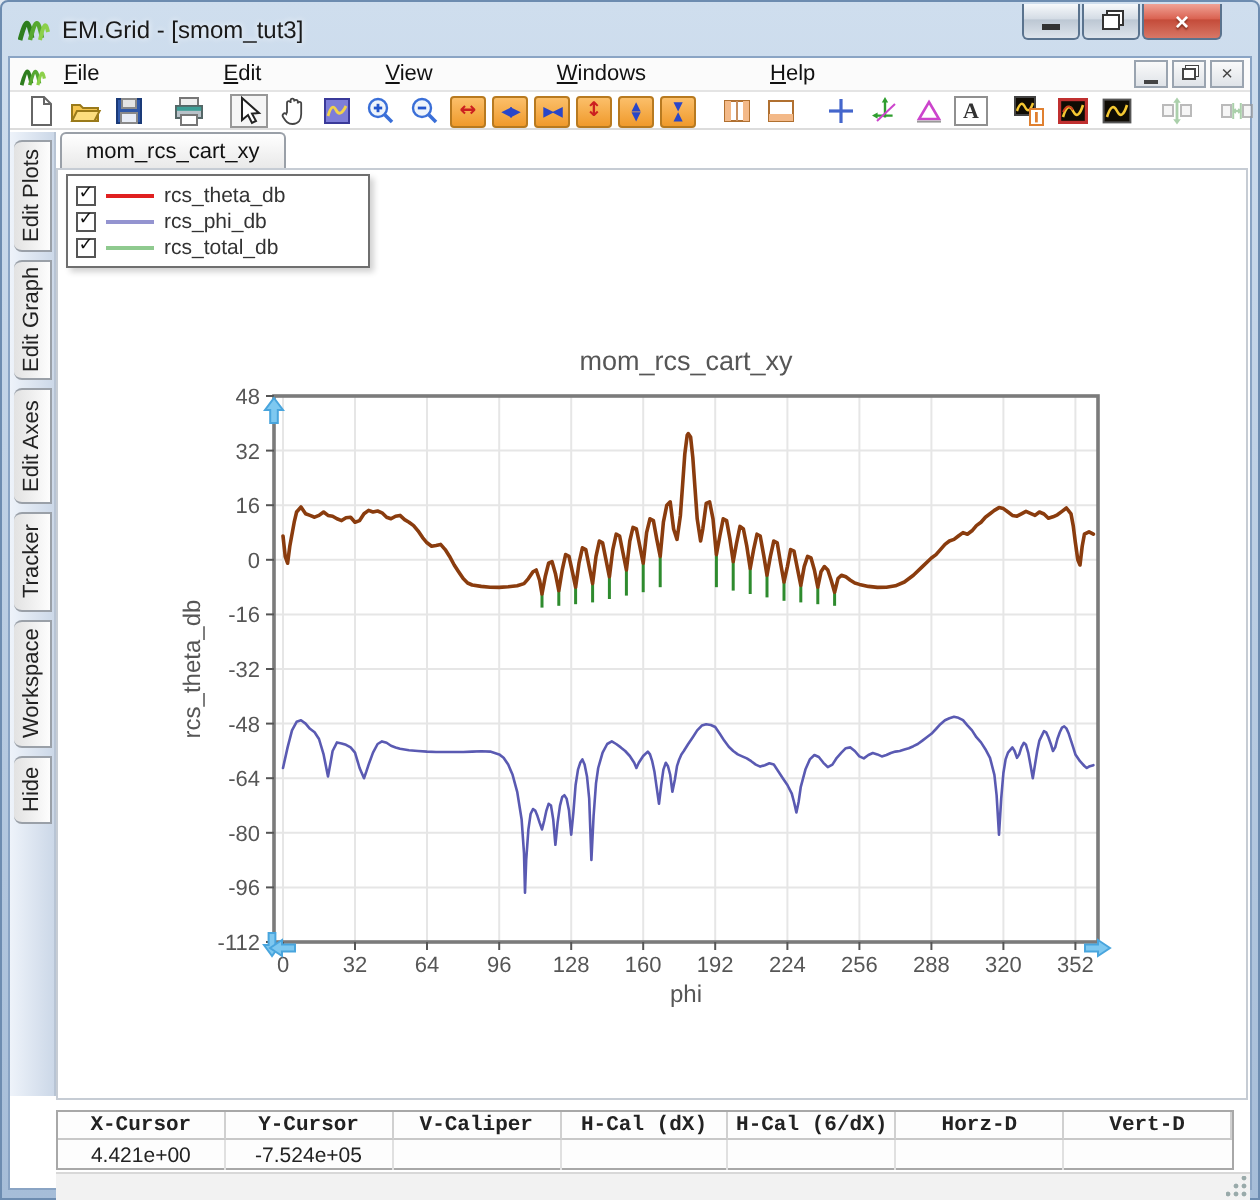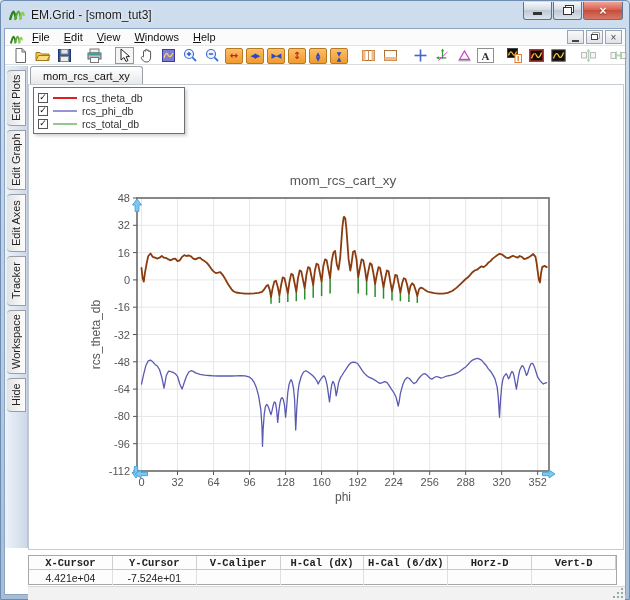--- a/index.html
+++ b/index.html
@@ -1,19 +1,19 @@
 <!DOCTYPE html>
 <html><head>
 <meta charset="utf-8">
 <style>
   html,body{margin:0;padding:0;background:#dfe7f0;}
   *{box-sizing:border-box;}
   #stage{position:relative;width:630px;height:600px;font-family:"Liberation Sans",sans-serif;overflow:hidden;}
   .window{position:absolute;inset:0;background:linear-gradient(#cfdeee,#a6bdd8);border:1px solid #6d8cb0;border-radius:4px 4px 0 0;}
-  .titlebar{position:absolute;left:0;top:0;right:0;height:27px;display:flex;align-items:center;padding-left:8px;}
+  .titlebar{position:absolute;left:0;top:0;right:12px;height:27px;display:flex;align-items:center;padding-left:8px;}
   .title-text{font-size:12px;color:#1a1a1a;margin-left:6px;text-shadow:0 0 3px #fff;}
   .win-buttons{position:absolute;right:6px;top:1px;display:flex;}
   .winbtn{width:29px;height:18px;border:1px solid #5a738e;border-top:none;background:linear-gradient(#f7f9fb,#d3dbe4 45%,#bcc7d3 46%,#dde4ec);display:flex;align-items:center;justify-content:center;border-radius:0 0 3px 3px;margin-left:1px;}
   .winbtn.close{width:40px;background:linear-gradient(#f0a396,#d9604f 45%,#c44b39 46%,#d87766);}
   .glyph-min{width:9px;height:3px;background:#333;margin-top:6px;}
   .glyph-restore{width:9px;height:8px;border:1px solid #333;background:#fff;box-shadow:2px -2px 0 -1px #fff,2px -2px 0 0 #333;}
   .glyph-close{color:#fff;font-size:12px;font-weight:bold;text-shadow:0 1px 1px #803020;}
   .client{position:absolute;left:3px;right:3px;top:27px;bottom:4px;background:#ffffff;border:1px solid #8aa4c4;}
   .menubar{position:absolute;left:0;top:0;right:0;height:17px;background:#fbfbfb;border-bottom:1px solid #e4e4e4;display:flex;align-items:center;padding-left:3px;}
   .menu-item{font-size:11px;color:#111;padding:1px 7px;cursor:default;}
@@ -86,21 +86,21 @@
     </div>
     <div class="client">
       <div class="menubar">
         <span class="applogo small">
           <svg viewBox="0 0 16 15">
               <path d="M1 13 C4 2 5 2 7 12" fill="none" stroke="#2e7d1e" stroke-width="2.4"></path>
               <path d="M6 13 C9 2 10 2 12 12" fill="none" stroke="#56a830" stroke-width="2.2"></path>
               <path d="M11 13 C13 4 14 4 15 9" fill="none" stroke="#8cd04a" stroke-width="2"></path>
             </svg>
         </span>
-        <span id="menu-items" style="display:flex;">
+        <span id="menu-items" style="display:flex;gap:48px;">
             <span class="menu-item"><u>F</u>ile</span>
             <span class="menu-item"><u>E</u>dit</span>
             <span class="menu-item"><u>V</u>iew</span>
             <span class="menu-item"><u>W</u>indows</span>
             <span class="menu-item"><u>H</u>elp</span>
           </span>
         <div class="mdi-buttons">
           <div class="mdibtn">
               <span class="g-min"></span>
             </div>
@@ -406,22 +406,22 @@
                 </svg></div>
           </div>
           <div class="cursor-table" id="cursor-table">
               <div class="ct-h">X-Cursor</div>
               <div class="ct-h">Y-Cursor</div>
               <div class="ct-h">V-Caliper</div>
               <div class="ct-h">H-Cal (dX)</div>
               <div class="ct-h">H-Cal (6/dX)</div>
               <div class="ct-h">Horz-D</div>
               <div class="ct-h">Vert-D</div>
-              <div class="ct-v">4.421e+04</div>
-              <div class="ct-v">-7.524e+01</div>
+              <div class="ct-v">4.421e+00</div>
+              <div class="ct-v">-7.524e+05</div>
               <div class="ct-v"></div>
               <div class="ct-v"></div>
               <div class="ct-v"></div>
               <div class="ct-v"></div>
               <div class="ct-v"></div>
             </div>
           <div class="status-strip">
               <div class="grip"></div>
             </div>
         </div>

